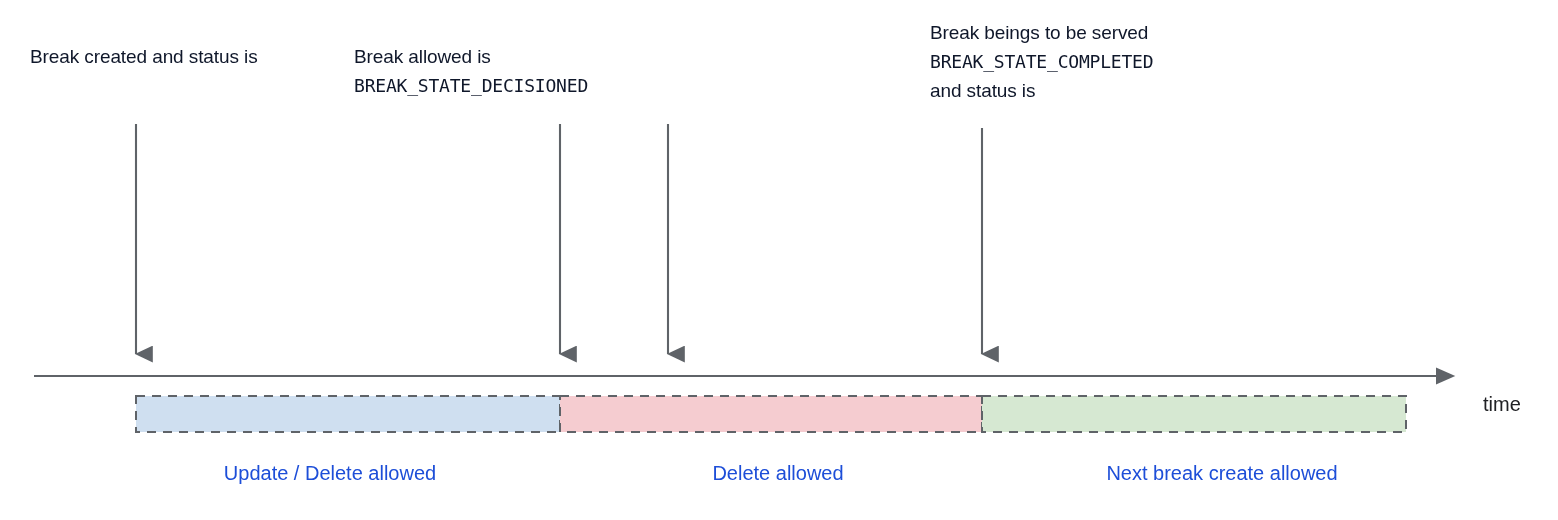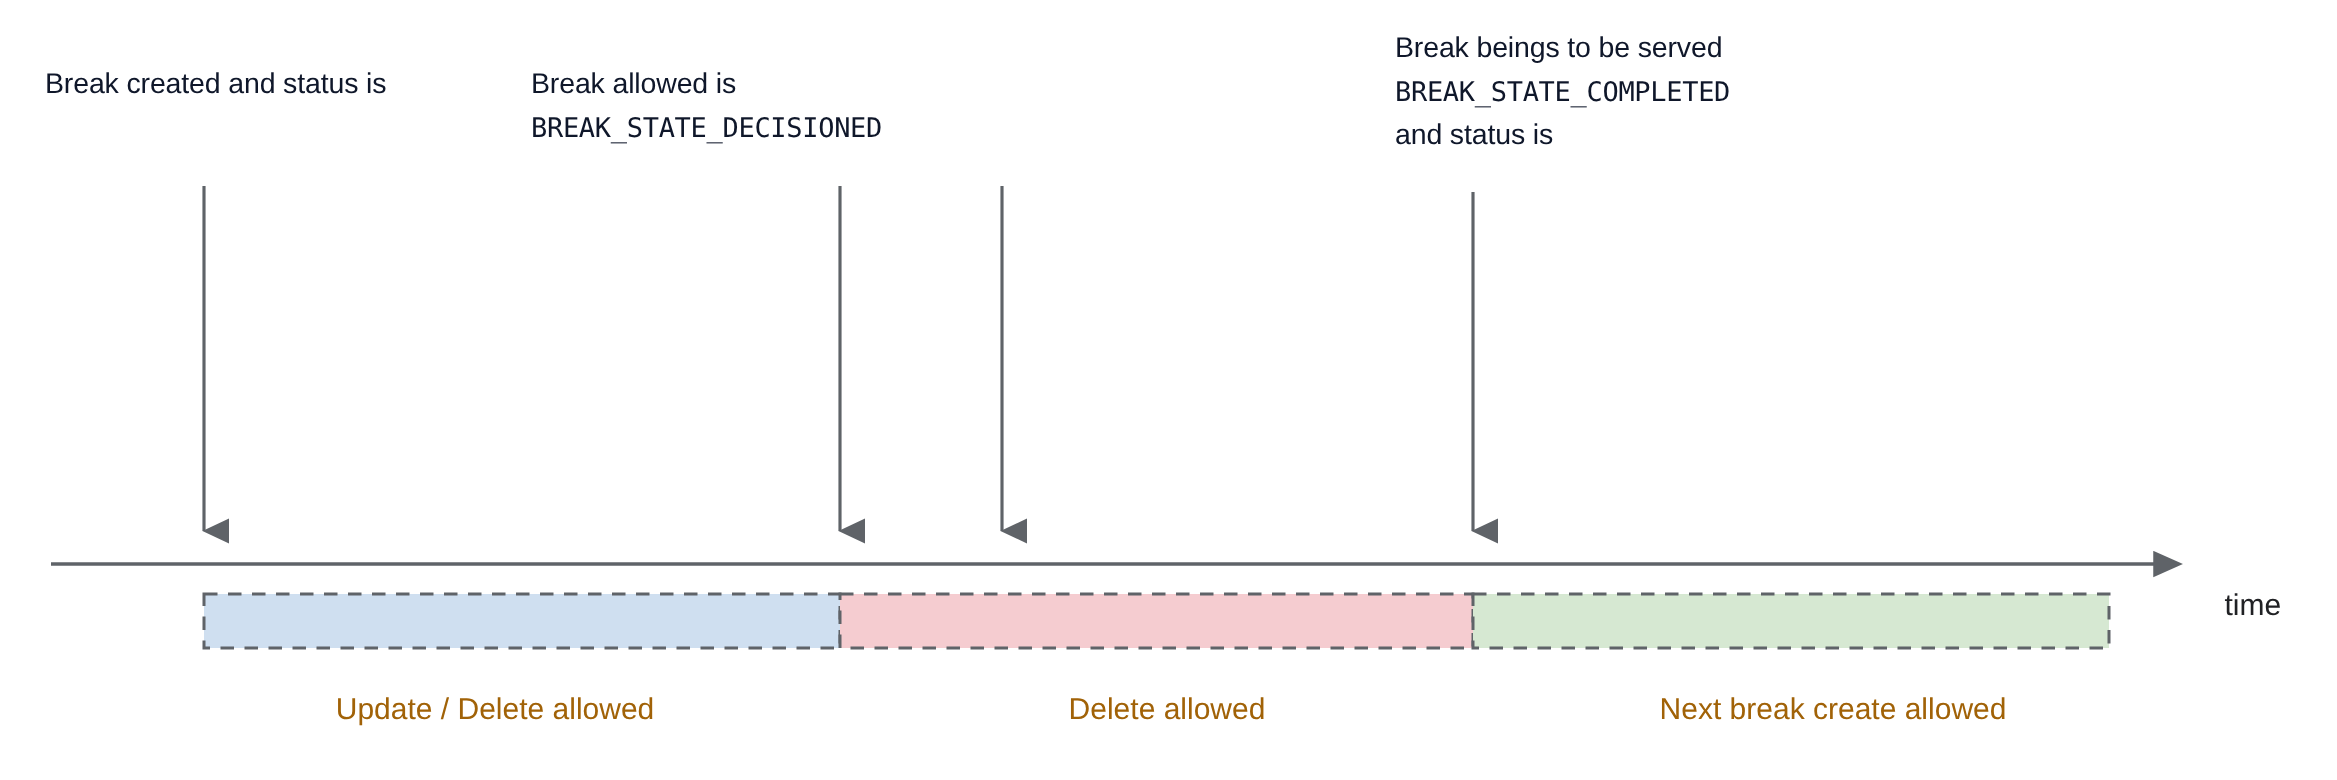--- a/index.html
+++ b/index.html
@@ -51,21 +51,21 @@
   .axis-caption {
     position: absolute;
     color: #202124;
     font-size: 20px;
     font-family: "Liberation Sans", sans-serif;
   }
 
   
   .phase-caption {
     position: absolute;
-    color: #a16207;
+    color: #1d4ed8;
     font-size: 20px;
     line-height: 24px;
     text-align: center;
     font-family: "Liberation Sans", sans-serif;
     white-space: nowrap;
     transform: translateX(-50%);
   }
 </style>
 </head>
 <body>

